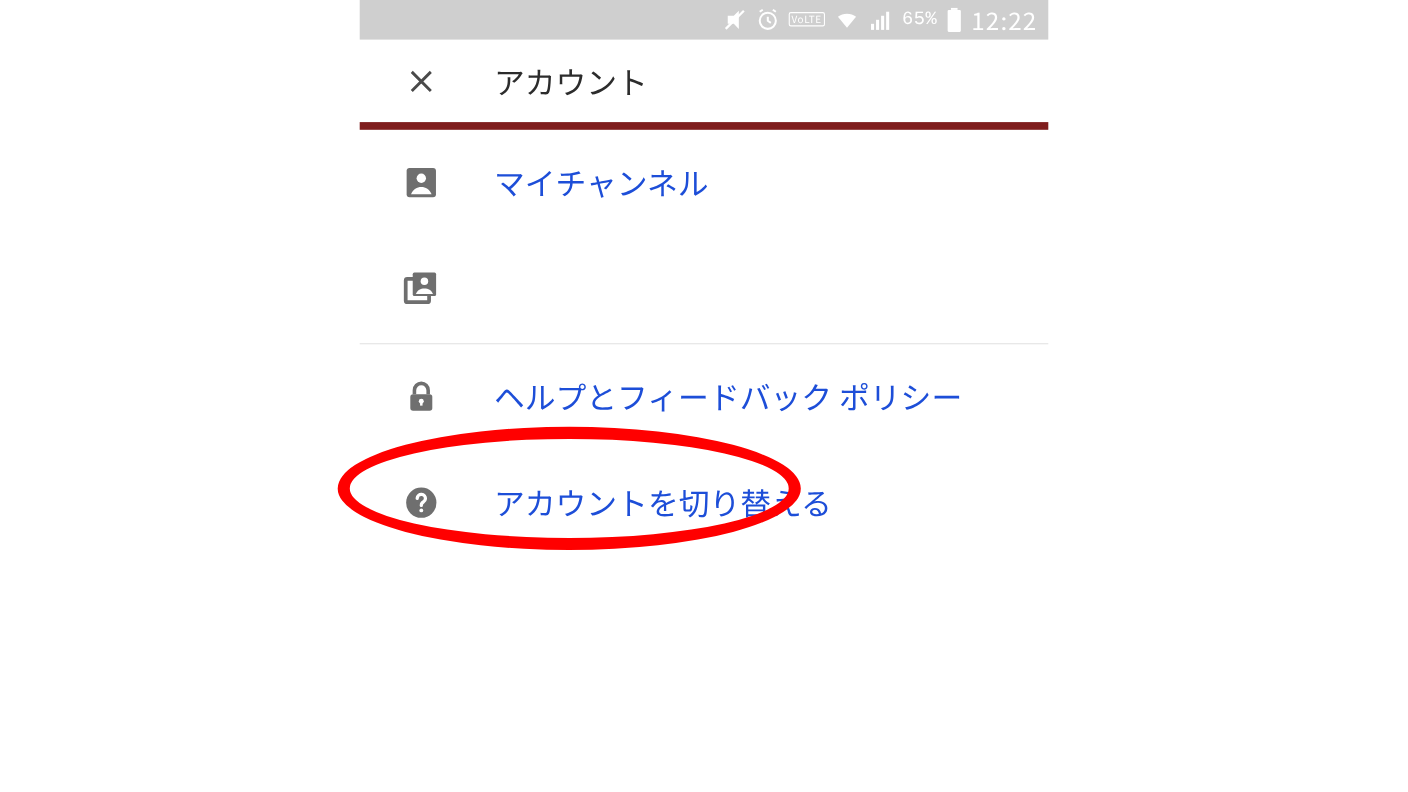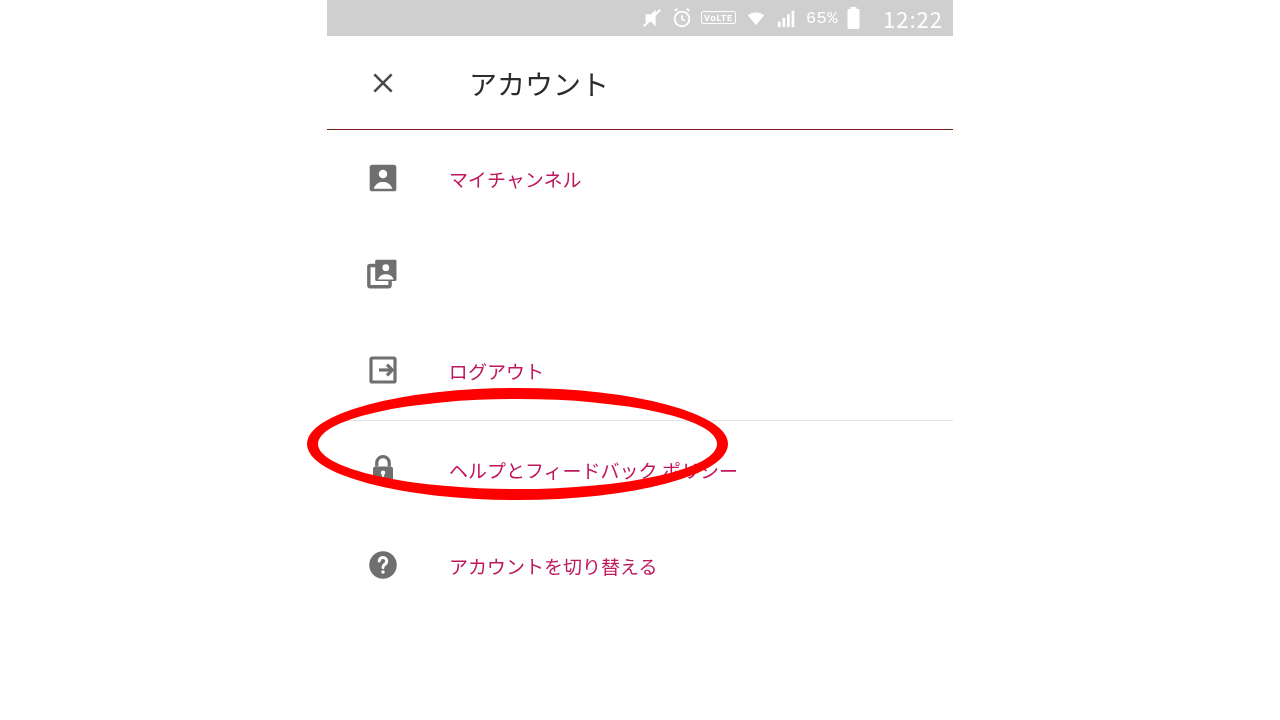--- a/index.html
+++ b/index.html
@@ -26,38 +26,37 @@
     padding: 0 10px 0 0;
     gap: 8px;
     color: #ffffff;
     font-size: 18px;
     font-weight: 400;
   }
   .status-bar .icon { display:inline-flex; align-items:center; }
   .status-bar svg { display:block; }
   .status-bar .volte {
     font-size: 9px;
-    font-weight: 700;
+    font-weight: 400;
     border: 1.5px solid #ffffff;
     border-radius: 2px;
     padding: 0 2px;
     line-height: 11px;
     letter-spacing: 0.5px;
     position: relative;
     top: -1px;
   }
   .status-bar .pct { font-size: 17px; letter-spacing: 0.5px; font-family: Liberation Mono, monospace; }
-  .status-bar .clock { font-size: 22px; letter-spacing: 1px; margin-left: 14px; }
+  .status-bar .clock { font-size: 22px; letter-spacing: 1px; margin-left: 0; }
   .header {
     display: flex;
     align-items: center;
-    height: 94px;
-    border-bottom: 1px solid #7f1d1d;
+    height: 82px;
+    border-bottom: 7px solid #7f1d1d;
     padding-left: 36px;
-    gap: 20px;
   }
   .header .close { width:40px; display:flex; justify-content:center; }
   .header .title {
     margin-left: 46px;
     font-size: 28px;
     color: #2c2c2c;
   }
   .list { }
   .row {
     display: flex;
@@ -66,22 +65,22 @@
     padding-left: 36px;
   }
   .row .ico {
     width: 40px;
     display: flex;
     justify-content: center;
     align-items: center;
   }
   .row .label {
     margin-left: 46px;
-    font-size: 19px;
-    color: #be185d;
+    font-size: 28px;
+    color: #1d4ed8;
   }
   .sep {
     border-top: 1px solid #e3e3e3;
     margin-top: 2px;
   }
   .highlight-ellipse {
     position: absolute;
     left: 307px;
     top: 388px;
     width: 421px;
@@ -160,30 +159,20 @@
       <span class="ico">
         <svg width="34" height="34" viewBox="0 0 24 24" fill="#6f6f6f">
             <rect x="2" y="6" width="15" height="15" rx="1" fill="none" stroke="#6f6f6f" stroke-width="2.4"></rect>
             <rect x="6.5" y="2" width="15" height="15" rx="1"></rect>
             <circle cx="14" cy="7.5" r="2.4" fill="#ffffff"></circle>
             <path d="M8.5 15.8c1-2.6 3-3.6 5.5-3.6s4.5 1 5.5 3.6" fill="#ffffff"></path>
           </svg>
       </span>
     </div>
 
-    <div class="row">
-      <span class="ico">
-        <svg width="32" height="32" viewBox="0 0 24 24" fill="none" stroke="#6f6f6f" stroke-width="2.4">
-            <rect x="3" y="3" width="18" height="18" rx="1"></rect>
-            <path d="M9 12h10"></path>
-            <path d="M15 8l4 4-4 4"></path>
-          </svg>
-      </span>
-      <span class="label">ログアウト</span>
-    </div>
 
     <div class="sep"></div>
 
 
     <div class="row">
       <span class="ico">
         <svg width="30" height="30" viewBox="0 0 24 24" fill="#6f6f6f">
             <rect x="4" y="10" width="16" height="12" rx="2"></rect>
             <path d="M7 10V7a5 5 0 0110 0v3" fill="none" stroke="#6f6f6f" stroke-width="2.6"></path>
             <circle cx="12" cy="15" r="1.8" fill="#ffffff"></circle>

